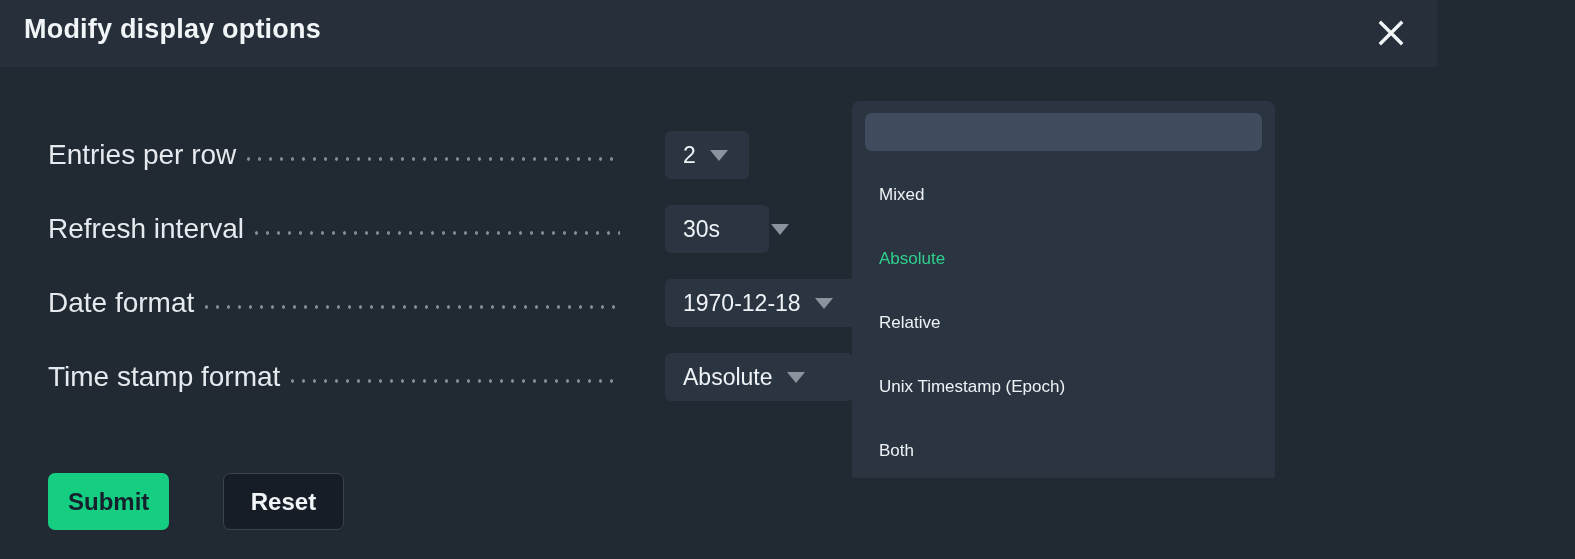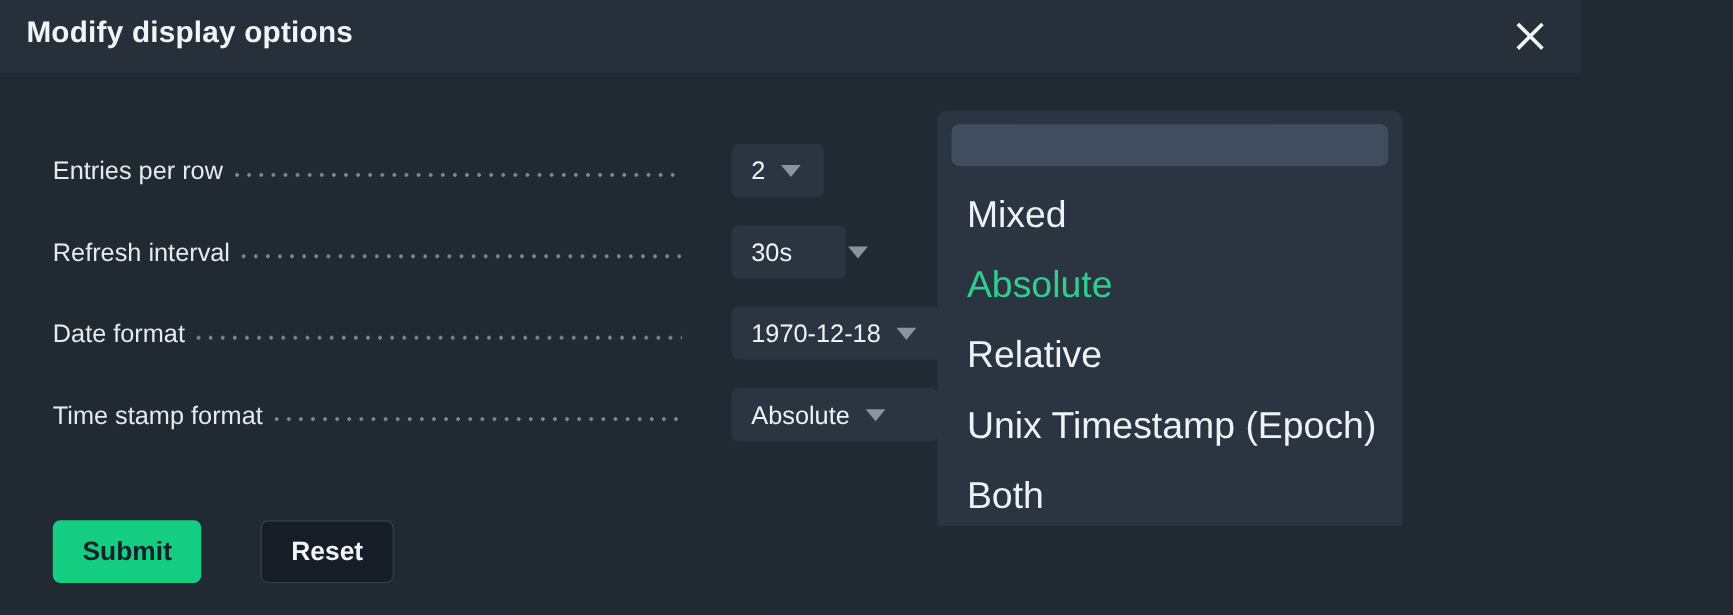--- a/index.html
+++ b/index.html
@@ -74,21 +74,21 @@
   .row-label-wrap {
     position: absolute;
     left: 48px;
     top: 0;
     width: 572px;
     height: 48px;
     display: flex;
     align-items: center;
   }
   .row-label {
-    font-size: 23px;
+    font-size: 28px;
     color: #e6eaee;
     white-space: nowrap;
     flex: 0 0 auto;
     padding-right: 10px;
   }
   .leader {
     flex: 1 1 auto;
     height: 20px;
     margin-top: 8px;
     background-image: radial-gradient(circle at 2.5px 50%, #7d8893 1.6px, rgba(0,0,0,0) 1.9px);
@@ -138,21 +138,21 @@
     border-radius: 7px;
     font-size: 24px;
     font-weight: bold;
     box-sizing: border-box;
     cursor: pointer;
     vertical-align: top;
   }
   .btn-submit {
     background: #15ce82;
     color: #14202b;
-    padding: 0 27px;
+    padding: 0 20px;
     border: none;
   }
   .btn-reset {
     background: #161d26;
     color: #f2f5f7;
     padding: 4px 27px;
     border: 1px solid #39424d;
     margin-left: 49px;
   }
 
@@ -189,21 +189,21 @@
     position: absolute;
     left: 0;
     top: 62px;
     width: 100%;
   }
   .dropdown-item {
     height: 64px;
     display: flex;
     align-items: center;
     padding-left: 27px;
-    font-size: 34px;
+    font-size: 17px;
     color: #eef2f5;
     cursor: pointer;
     box-sizing: border-box;
     white-space: nowrap;
   }
   .dropdown-item.selected {
     color: #2ecf8b;
   }
 </style>
 </head>

